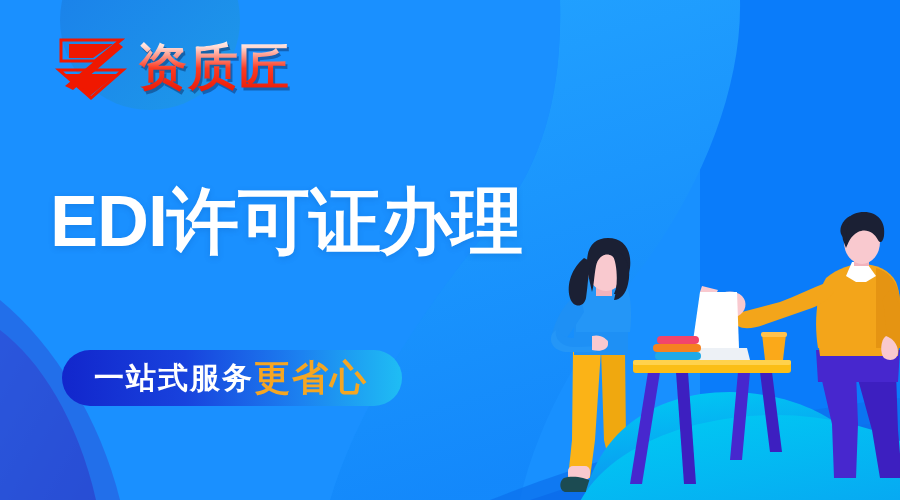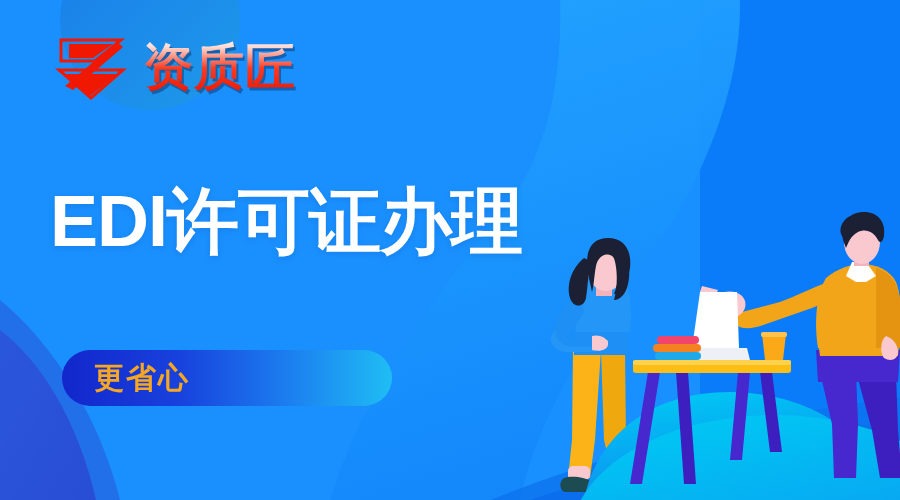--- a/index.html
+++ b/index.html
@@ -12,21 +12,21 @@
     background:#1890FF;
     font-family:"Liberation Sans","DejaVu Sans",sans-serif;
     user-select:none;
   }
   .layer{position:absolute;top:0;left:0;width:900px;height:500px;}
   svg.layer{display:block;}
 
   
   #logo{
     position:absolute;left:55px;top:33px;
-    display:flex;align-items:center;gap:16px;
+    display:flex;align-items:center;gap:10px;
     height:68px;
   }
   #logo-mark{width:72px;height:66px;display:block;}
   #logo-word{
     font-size:50px;
     font-weight:bold;
     line-height:62px;
     letter-spacing:1px;
     background:linear-gradient(180deg,#ffffff 0%,#ffd9d2 18%,#fb3b22 52%,#e61200 100%);
     -webkit-background-clip:text;
@@ -58,21 +58,21 @@
     border-radius:28px;
     background:linear-gradient(90deg,#1226CC 0%,#1842DD 36%,#1C81F0 70%,#1FBDF4 100%);
     display:flex;align-items:center;
     padding:0 34px 0 32px;
     white-space:nowrap;
   }
   #subpill .s1{
     font-size:30px;font-weight:bold;color:#ffffff;letter-spacing:2px;line-height:34px;
   }
   #subpill .s2{
-    font-size:30px;font-weight:bold;color:#F5A623;letter-spacing:2px;line-height:34px;
+    font-size:36px;font-weight:bold;color:#F5A623;letter-spacing:2px;line-height:34px;
   }
 </style>
 </head>
 <body>
 
 <div id="banner">
 
   <svg class="layer" viewBox="0 0 900 500" preserveAspectRatio="none" aria-hidden="true">
     <defs>
       <linearGradient id="gWaveR" x1="0" y1="0" x2="0.25" y2="1">
@@ -231,16 +231,17 @@
 
       <path d="M 8 40 L 62 40 L 35 62 Z" fill="#F01800"></path>
       <path d="M 4 36 L 68 36 L 36 64 Z" fill="none" stroke="#F01800" stroke-width="3"></path>
     </svg>
     <span id="logo-word">资质匠</span>
   </div>
 
   <div id="title">EDI许可证办理</div>
 
   <div id="subpill">
+    <span class="s1">一站式服务</span>
     <span class="s2">更省心</span>
   </div>
 
 </div>
 
 </body></html>

